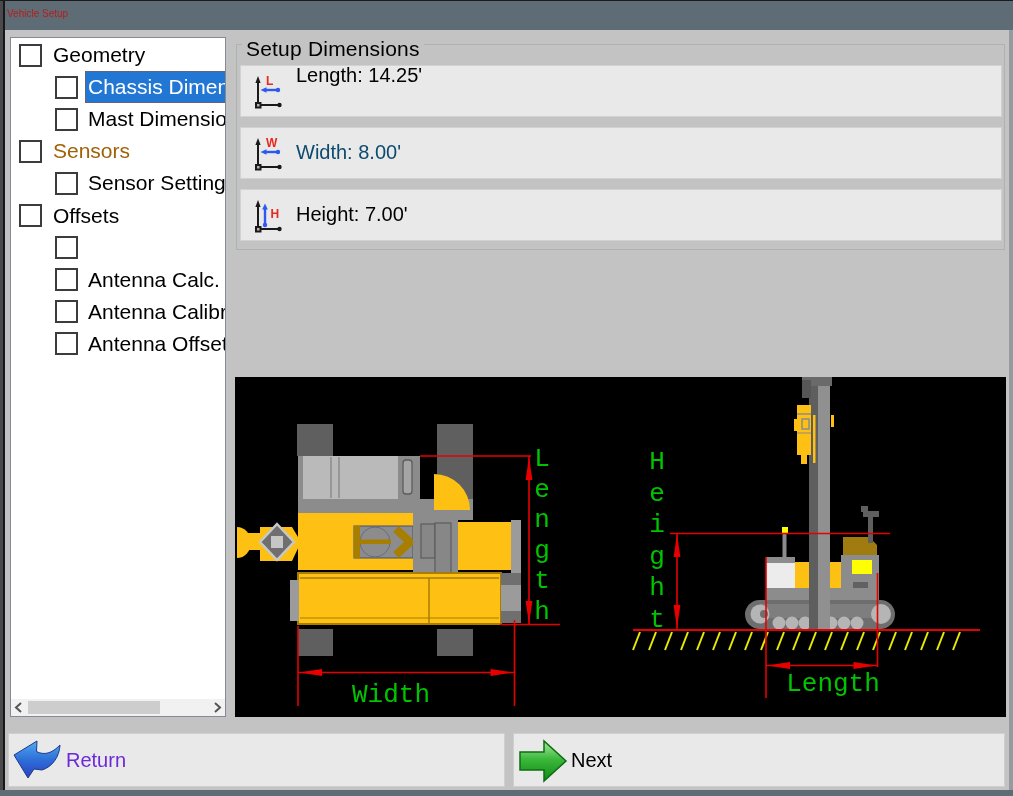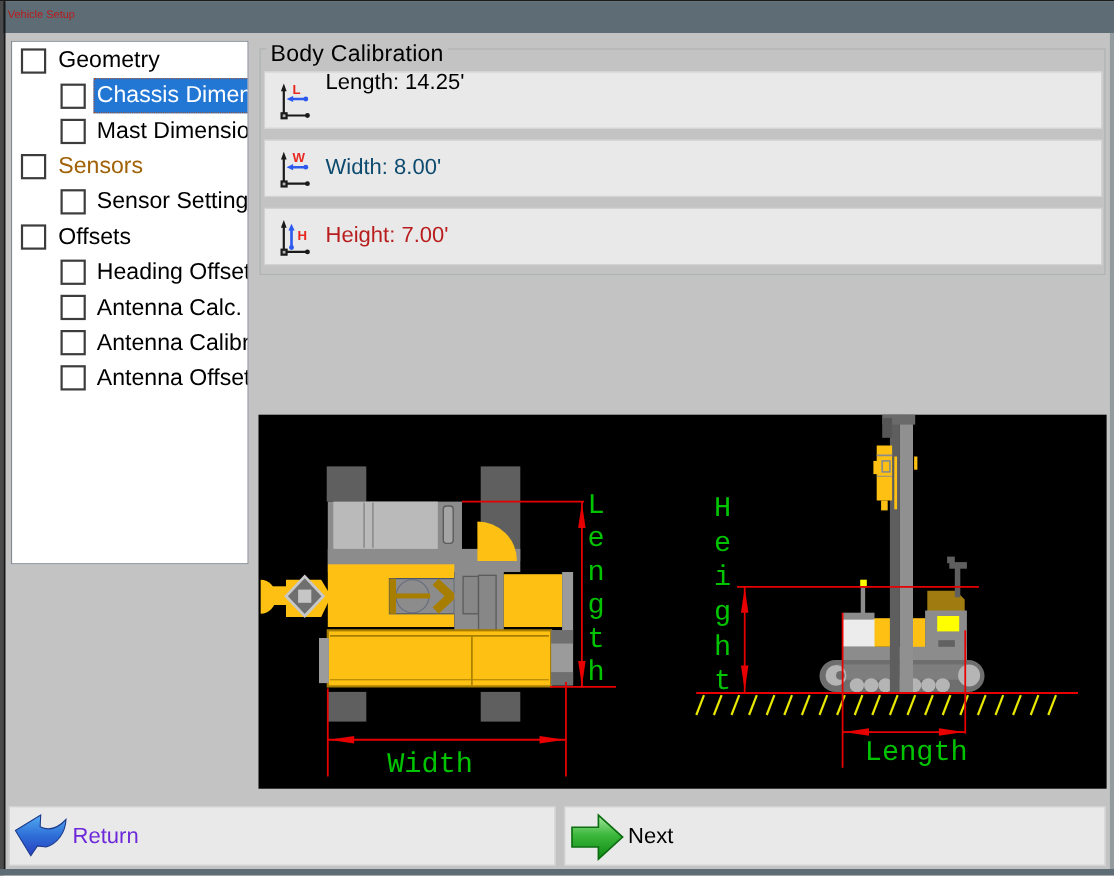--- a/index.html
+++ b/index.html
@@ -5,53 +5,52 @@
 .abs{position:absolute}
 </style></head><body>
 
 <div class="abs" style="left:0;top:0;width:1013px;height:1px;background:#1b1b1b"></div>
 <div class="abs" style="left:0;top:1px;width:1013px;height:29px;background:#5d6c75"></div>
 <div class="abs" style="left:7px;top:8px;color:#b91c1c;font-size:10px">Vehicle Setup</div>
 <div class="abs" style="left:0;top:1px;width:3px;height:795px;background:#4a4a4a"></div>
 <div class="abs" style="left:3px;top:1px;width:2px;height:789px;background:#18181a"></div>
 <div class="abs" style="left:0;top:790px;width:1013px;height:6px;background:#5d6c75"></div>
 <div class="abs" style="left:1009px;top:30px;width:4px;height:760px;background:#939b9f"></div>
-<div class="abs" style="left:10px;top:37px;width:216px;height:476px;background:#fff;border:1px solid #848a93;overflow:hidden">
+<div class="abs" style="left:10px;top:37px;width:216px;height:680px;background:#fff;border:1px solid #848a93;overflow:hidden">
 <div class="abs" style="left:8px;top:5.5px;width:23px;height:23px;background:#fff;border:2px solid #3c3c3c"></div>
 <div class="abs" style="left:42px;top:5.0px;font-size:21px;color:#000;white-space:nowrap">Geometry</div>
 <div class="abs" style="left:44px;top:37.5px;width:23px;height:23px;background:#fff;border:2px solid #3c3c3c"></div>
 <div class="abs" style="left:74px;top:33.0px;width:200px;height:32px;background:#2277d4;border:1px dotted #a5502a"></div>
 <div class="abs" style="left:77px;top:37.0px;font-size:21px;color:#fff;white-space:nowrap">Chassis Dimensions</div>
 <div class="abs" style="left:44px;top:69.5px;width:23px;height:23px;background:#fff;border:2px solid #3c3c3c"></div>
 <div class="abs" style="left:77px;top:69.0px;font-size:21px;color:#000;white-space:nowrap">Mast Dimensions</div>
 <div class="abs" style="left:8px;top:101.5px;width:23px;height:23px;background:#fff;border:2px solid #3c3c3c"></div>
 <div class="abs" style="left:42px;top:101.0px;font-size:21px;color:#a16207;white-space:nowrap">Sensors</div>
 <div class="abs" style="left:44px;top:133.5px;width:23px;height:23px;background:#fff;border:2px solid #3c3c3c"></div>
 <div class="abs" style="left:77px;top:133.0px;font-size:21px;color:#000;white-space:nowrap">Sensor Settings</div>
 <div class="abs" style="left:8px;top:166.0px;width:23px;height:23px;background:#fff;border:2px solid #3c3c3c"></div>
 <div class="abs" style="left:42px;top:165.5px;font-size:21px;color:#000;white-space:nowrap">Offsets</div>
 <div class="abs" style="left:44px;top:198.0px;width:23px;height:23px;background:#fff;border:2px solid #3c3c3c"></div>
-<div class="abs" style="left:77px;top:197.5px;font-size:21px;color:#000;white-space:nowrap">Heading Offset</div>
 <div class="abs" style="left:44px;top:230.0px;width:23px;height:23px;background:#fff;border:2px solid #3c3c3c"></div>
 <div class="abs" style="left:77px;top:229.5px;font-size:21px;color:#000;white-space:nowrap">Antenna Calc.</div>
 <div class="abs" style="left:44px;top:262.0px;width:23px;height:23px;background:#fff;border:2px solid #3c3c3c"></div>
 <div class="abs" style="left:77px;top:261.5px;font-size:21px;color:#000;white-space:nowrap">Antenna Calibration</div>
 <div class="abs" style="left:44px;top:294.0px;width:23px;height:23px;background:#fff;border:2px solid #3c3c3c"></div>
 <div class="abs" style="left:77px;top:293.5px;font-size:21px;color:#000;white-space:nowrap">Antenna Offsets</div>
 <div class="abs" style="left:0;top:661px;width:214px;height:17px;background:#f1f1f1"></div>
 <div class="abs" style="left:17px;top:663px;width:132px;height:13px;background:#cdcdcd"></div>
 <svg class="abs" style="left:3px;top:664px" width="10" height="11">
       <path d="M7,1 L2,5.5 L7,10" stroke="#555" stroke-width="2" fill="none"></path>
     </svg>
 <svg class="abs" style="left:201px;top:664px" width="10" height="11">
       <path d="M3,1 L8,5.5 L3,10" stroke="#555" stroke-width="2" fill="none"></path>
     </svg>
 </div>
 <div class="abs" style="left:236px;top:44px;width:769px;height:206px;border:1px solid #aeb2b2"></div>
-<div class="abs" style="left:242px;top:37px;background:#c3c3c3;padding:0 4px;font-size:21px;color:#000;letter-spacing:0.2px">Body Calibration</div>
+<div class="abs" style="left:242px;top:37px;background:#c3c3c3;padding:0 4px;font-size:21px;color:#000;letter-spacing:0.2px">Setup Dimensions</div>
 <div class="abs" style="left:240px;top:65px;width:762px;height:52px;background:#e9e9e9;border:1px solid #d2d2d2"></div>
 <div class="abs" style="left:252px;top:74px"><svg width="34" height="36" viewBox="0 0 34 36">
       <line x1="6" y1="31" x2="6" y2="7" stroke="#1a1a1a" stroke-width="2"></line>
       <polygon points="6,2 3.4,9 8.6,9" fill="#1a1a1a"></polygon>
       <line x1="6" y1="31" x2="27" y2="31" stroke="#1a1a1a" stroke-width="2"></line>
       <circle cx="27.5" cy="31" r="2.2" fill="#1a1a1a"></circle>
       <rect x="3" y="28" width="6.5" height="6.5" fill="#1a1a1a"></rect>
       <rect x="5" y="30" width="2.5" height="2.5" fill="#b5b5b5"></rect>
       <line x1="12" y1="16" x2="26" y2="16" stroke="#2d59ee" stroke-width="2.4"></line>
       <polygon points="8.5,16 14.5,13.2 14.5,18.8" fill="#2d59ee"></polygon>
@@ -79,21 +78,21 @@
       <polygon points="6,2 3.4,9 8.6,9" fill="#1a1a1a"></polygon>
       <line x1="6" y1="31" x2="27" y2="31" stroke="#1a1a1a" stroke-width="2"></line>
       <circle cx="27.5" cy="31" r="2.2" fill="#1a1a1a"></circle>
       <rect x="3" y="28" width="6.5" height="6.5" fill="#1a1a1a"></rect>
       <rect x="5" y="30" width="2.5" height="2.5" fill="#b5b5b5"></rect>
       <line x1="13" y1="10" x2="13" y2="26" stroke="#2d59ee" stroke-width="2.4"></line>
       <polygon points="13,5.5 10.2,11.5 15.8,11.5" fill="#2d59ee"></polygon>
       <circle cx="13" cy="27" r="2.2" fill="#2d59ee"></circle>
       <text x="18.5" y="20" font-family="Liberation Sans,sans-serif" font-size="12" font-weight="bold" fill="#e8291f">H</text>
     </svg></div>
-<div class="abs" style="left:296px;top:203px;font-size:20px;color:#b91c1c">Height: 7.00'</div>
+<div class="abs" style="left:296px;top:203px;font-size:20px;color:#000000">Height: 7.00'</div>
 <div class="abs" style="left:235px;top:377px;width:771px;height:340px;background:#000">
 <svg width="771" height="340" viewBox="0 0 771 340">
 <rect x="62" y="47" width="36" height="32" fill="#5f5f5f"></rect>
 <rect x="202" y="47" width="36" height="86" fill="#5f5f5f"></rect>
 <rect x="63" y="252" width="35" height="27" fill="#5f5f5f"></rect>
 <rect x="202" y="252" width="36" height="27" fill="#5f5f5f"></rect>
 <rect x="63" y="79" width="122" height="57" fill="#8c8c8c"></rect>
 <rect x="63" y="122" width="175" height="21" fill="#8c8c8c"></rect>
 <rect x="68" y="79" width="95" height="43" fill="#bababa"></rect>
 <line x1="96" y1="80" x2="96" y2="121" stroke="#8c8c8c" stroke-width="1.5"></line>

